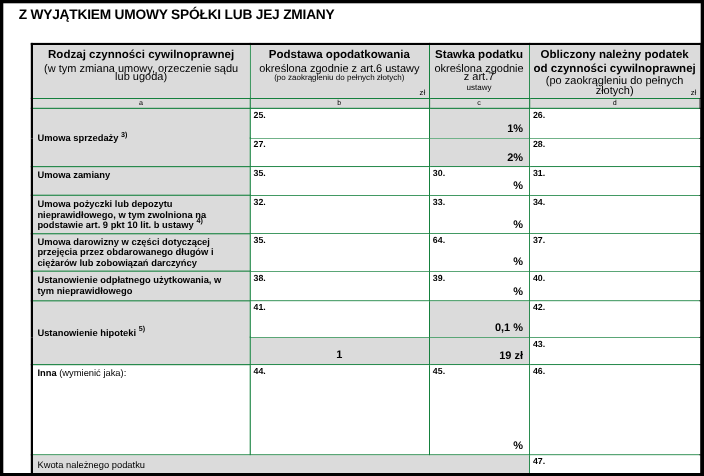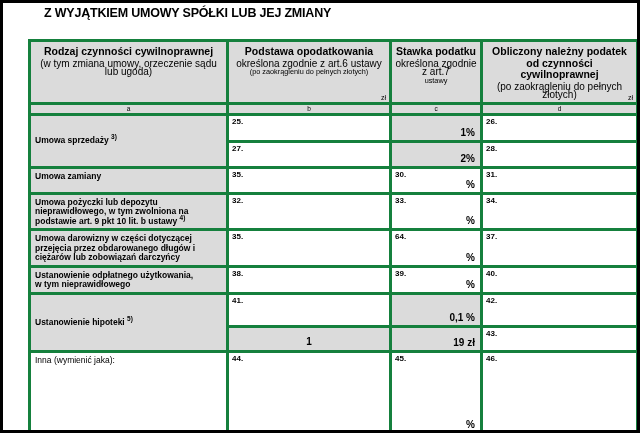--- a/index.html
+++ b/index.html
@@ -10,35 +10,35 @@
     width: 640px; height: 433px;
     border: 3px solid #000;
     background: #fff;
     overflow: hidden;
   }
   .section-title {
     position: absolute; left: 10px; top: 3px;
     font-weight: bold; font-size: 12.5px; line-height: 14px;
     letter-spacing: -0.2px;
   }
-  .section-title .line2 { margin-left: 31px; }
+  .section-title .line2 { margin-left: 4px; }
 
   table.form-table {
     position: absolute; left: 25px; top: 36px;
     width: 608px;
     border-collapse: collapse;
     table-layout: fixed;
     border: 2px solid #000;
   }
   col.c-a { width: 198px; }
   col.c-b { width: 163px; }
   col.c-c { width: 91px; }
   col.c-d { width: 156px; }
 
-  th, td { border: 3px solid #15803d; vertical-align: top; padding: 0; }
+  th, td { border: 1px solid #15803d; vertical-align: top; padding: 0; }
 
   th.col-head {
     background: #dbdbdb;
     position: relative;
     font-weight: normal;
     text-align: center;
     padding: 4px 3px 2px 3px;
   }
   .ch-title { font-weight: bold; font-size: 10.5px; line-height: 11.5px; }
   .ch-sub { font-size: 10px; line-height: 8.5px; margin-top: 2px; }
@@ -222,21 +222,21 @@
           </td>
       <td class="f shaded">
             <span class="rv">19 zł</span>
           </td>
       <td class="f">
             <span class="fno">43.</span>
           </td>
     </tr>
 
     <tr style="height:82px">
-      <td class="label-cell white"><span style="font-weight:normal">Inna</span><span class="lbl-rest"> (wymienić jaka):</span></td>
+      <td class="label-cell white"><span style="font-weight:bold">Inna</span><span class="lbl-rest"> (wymienić jaka):</span></td>
       <td class="f">
             <span class="fno">44.</span>
           </td>
       <td class="f">
             <span class="fno">45.</span>
             <span class="rv">%</span>
           </td>
       <td class="f">
             <span class="fno">46.</span>
           </td>

